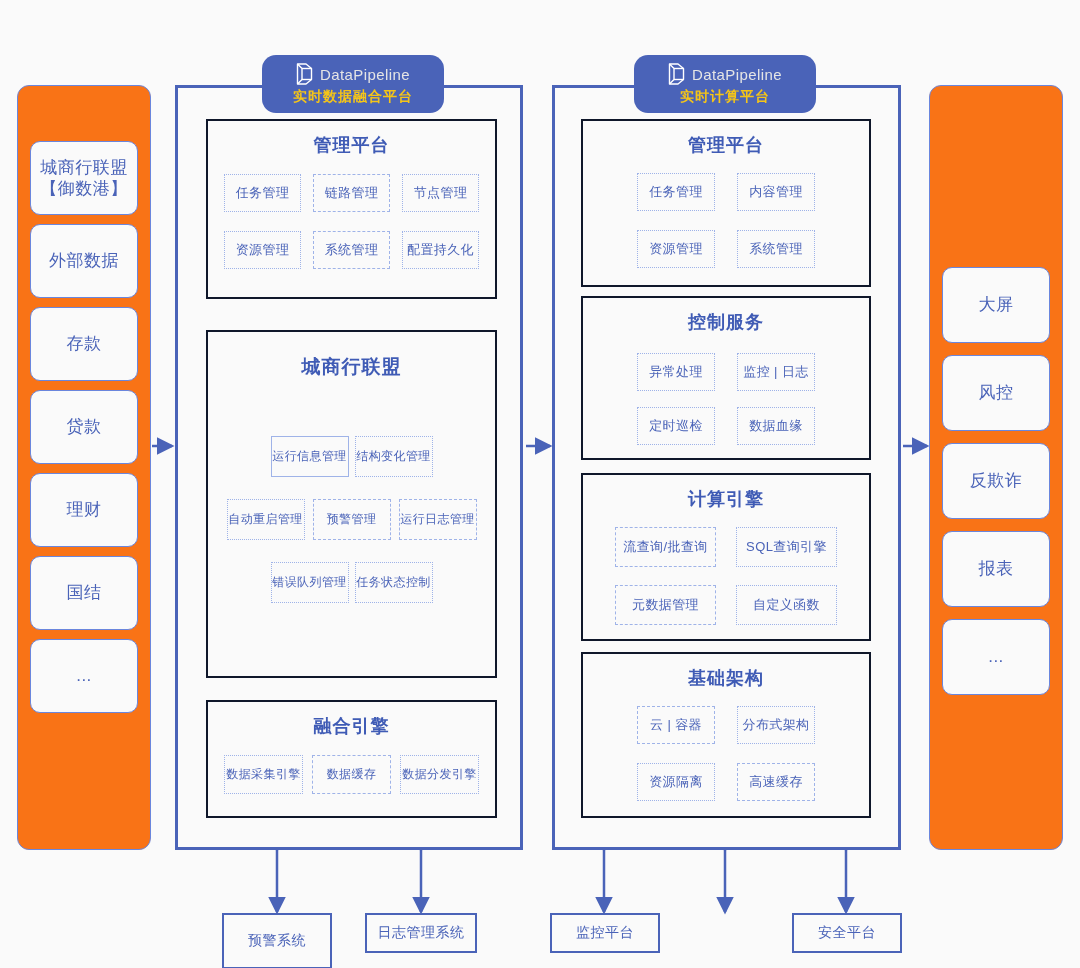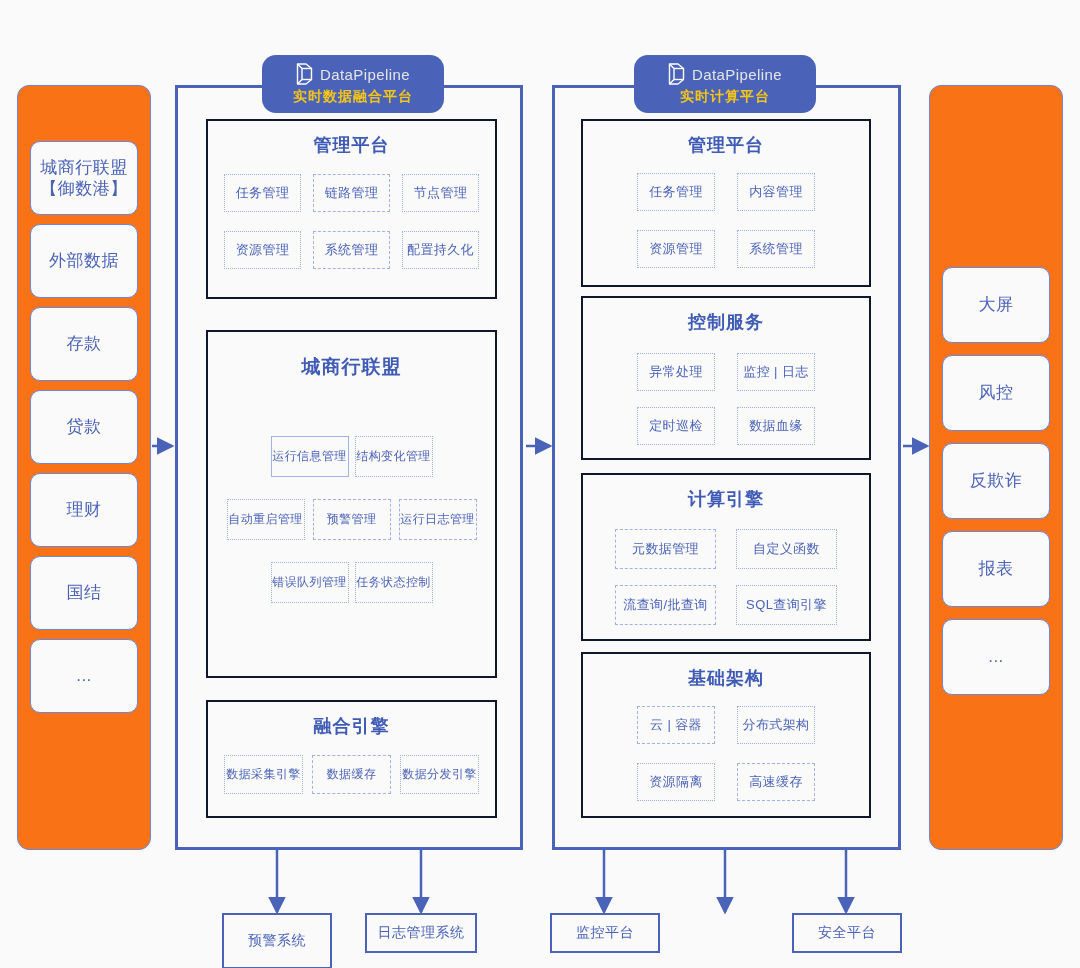--- a/index.html
+++ b/index.html
@@ -235,27 +235,27 @@
       <div class="chip dotted" style="width:78px;height:38px;">监控 | 日志</div>
     </div>
     <div class="chip-row" style="gap:22px;margin-top:16px;">
       <div class="chip dotted" style="width:78px;height:38px;">定时巡检</div>
       <div class="chip dotted" style="width:78px;height:38px;">数据血缘</div>
     </div>
   </div>
 
   <div class="section" style="left:581px;top:473px;width:290px;height:168px;padding:12px 14px;">
     <div class="section-title">计算引擎</div>
+    <div class="chip-row" style="gap:20px;margin-top:16px;">
+      <div class="chip dashed" style="width:101px;height:40px;">流查询/批查询</div>
+      <div class="chip dotted" style="width:101px;height:40px;">SQL查询引擎</div>
+    </div>
     <div class="chip-row" style="gap:20px;margin-top:18px;">
       <div class="chip dashed" style="width:101px;height:40px;">元数据管理</div>
       <div class="chip dotted" style="width:101px;height:40px;">自定义函数</div>
-    </div>
-    <div class="chip-row" style="gap:20px;margin-top:16px;">
-      <div class="chip dashed" style="width:101px;height:40px;">流查询/批查询</div>
-      <div class="chip dotted" style="width:101px;height:40px;">SQL查询引擎</div>
     </div>
   </div>
 
   <div class="section" style="left:581px;top:652px;width:290px;height:166px;padding:12px 14px;">
     <div class="section-title">基础架构</div>
     <div class="chip-row" style="gap:22px;margin-top:16px;">
       <div class="chip dashed" style="width:78px;height:38px;">云 | 容器</div>
       <div class="chip dotted" style="width:78px;height:38px;">分布式架构</div>
     </div>
     <div class="chip-row" style="gap:22px;margin-top:19px;">

